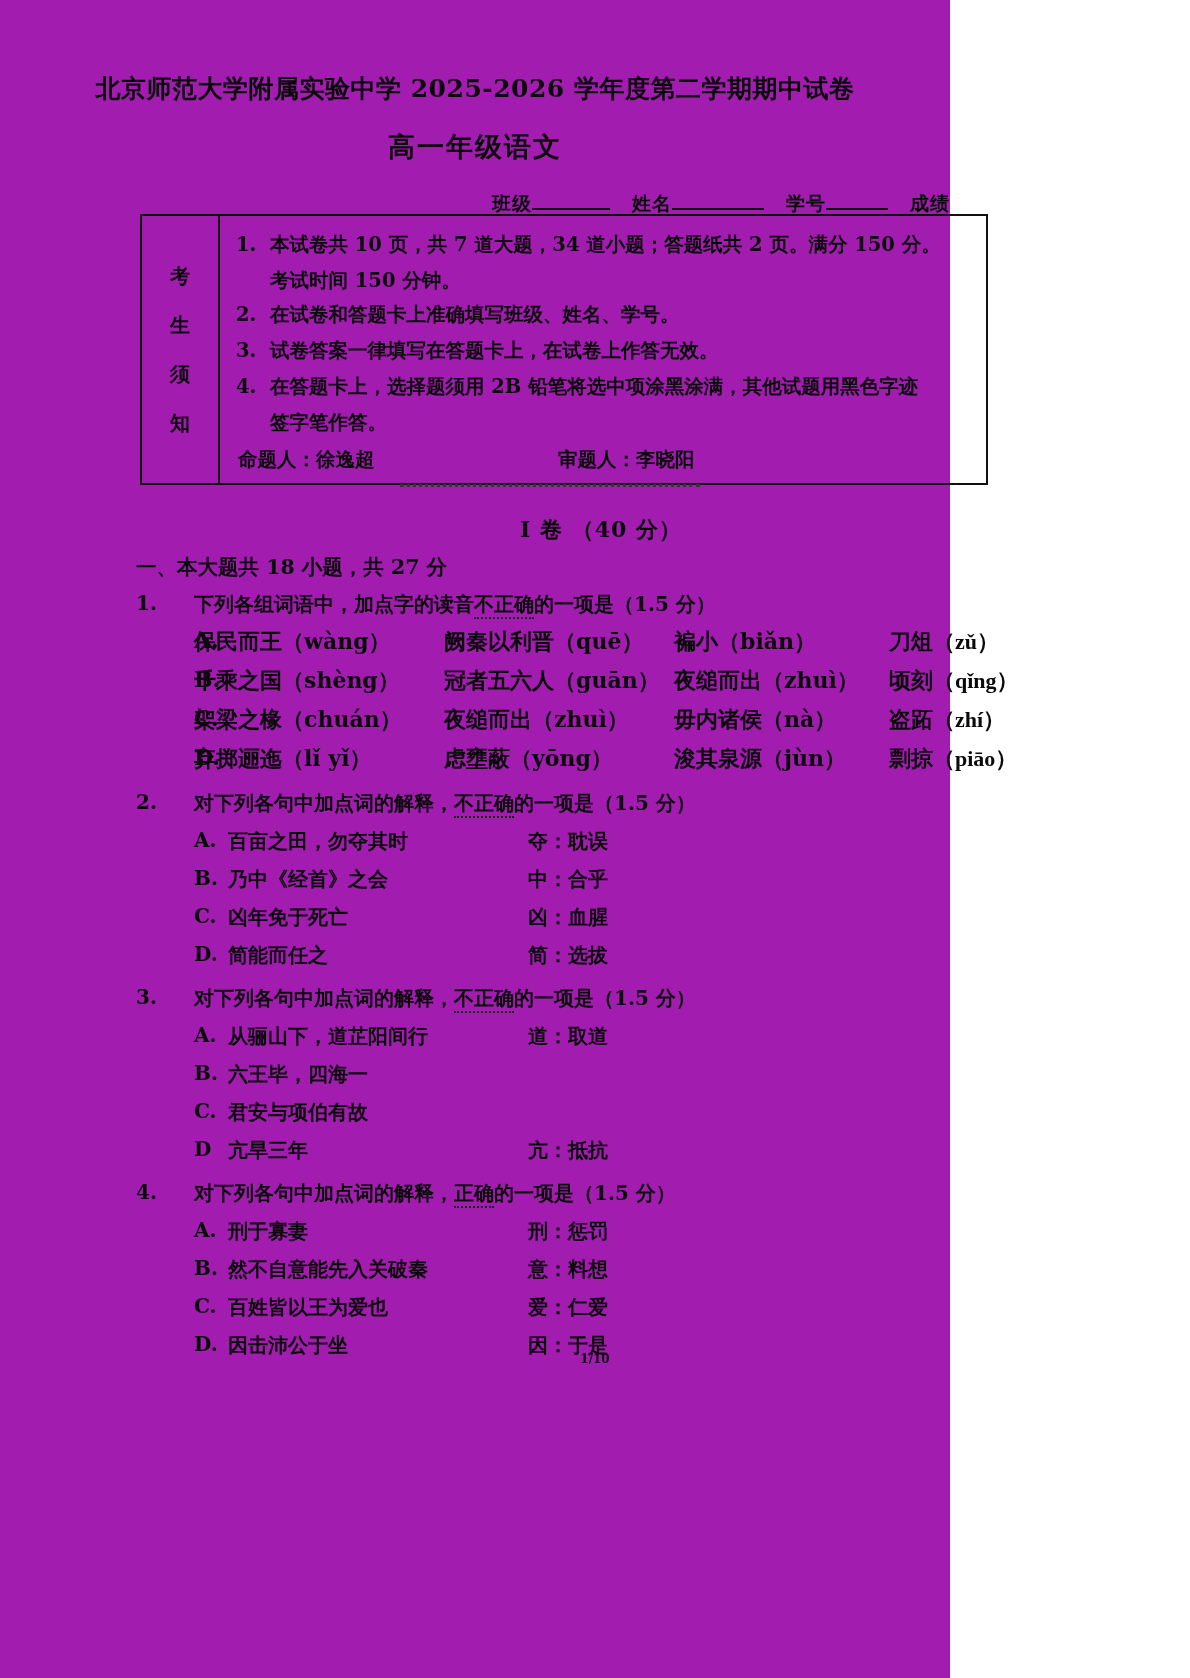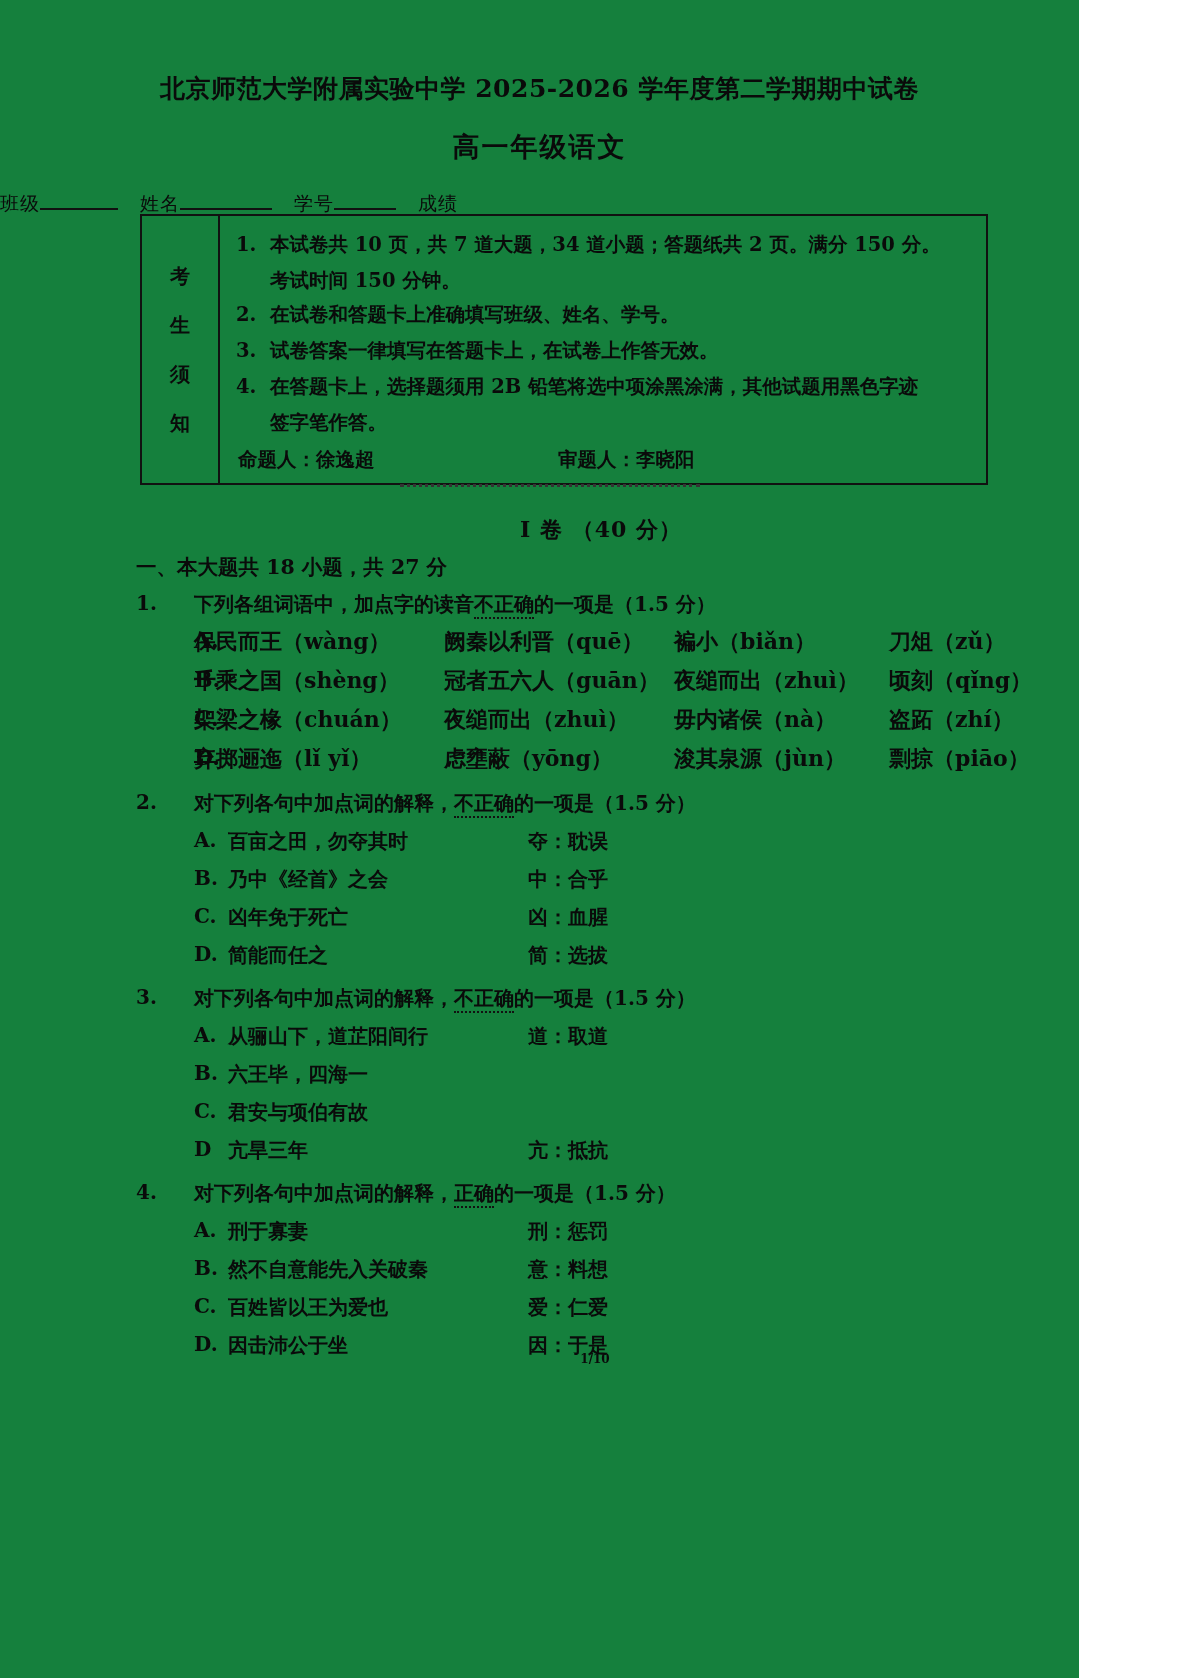--- a/index.html
+++ b/index.html
@@ -11,45 +11,45 @@
     width: 1190px;
     height: 1678px;
     position: relative;
     font-family: "DejaVu Serif", "Liberation Serif", serif;
     color: #0a0a0a;
     overflow: hidden;
   }
   .page {
     position: absolute;
     left: 0; top: 0;
-    width: 1079px;
+    width: 950px;
     height: 1678px;
-    background: #15803d;
+    background: #a21caf;
   }
 
   
   .doc-title {
     text-align: center;
     font-size: 25px;
     font-weight: bold;
     letter-spacing: 0.5px;
     margin: 72px 0 0 0;
     font-family: "DejaVu Serif", "Liberation Serif", serif;
   }
   .doc-subtitle {
     text-align: center;
     font-size: 27px;
     font-weight: bold;
     margin: 24px 0 0 0;
     letter-spacing: 2px;
   }
   .idline {
-    text-align: left;
+    text-align: right;
     font-size: 19px;
-    font-weight: normal;
+    font-weight: bold;
     margin: 26px 0 0 0;
     letter-spacing: 1px;
   }
   .idline .blank {
     display: inline-block;
     border-bottom: 2px solid #111;
     vertical-align: baseline;
   }
   .b1 { width: 78px; }
   .b2 { width: 92px; }
@@ -149,21 +149,21 @@
     display: flex;
     font-size: 22px;
     font-weight: bold;
     margin-top: 9px;
     padding-left: 58px;
   }
   .pcell { flex: none; }
   .pc1 { width: 250px; }
   .pc2 { width: 230px; }
   .pc3 { width: 215px; }
-  .pc4 { width: 180px; }
+  .pc4 { width: 180px; font-family: Liberation Serif, serif; }
 
   
   .erow {
     display: flex;
     font-size: 20px;
     font-weight: bold;
     margin-top: 11px;
     padding-left: 58px;
   }
   .e-letter { width: 34px; flex: none; }

